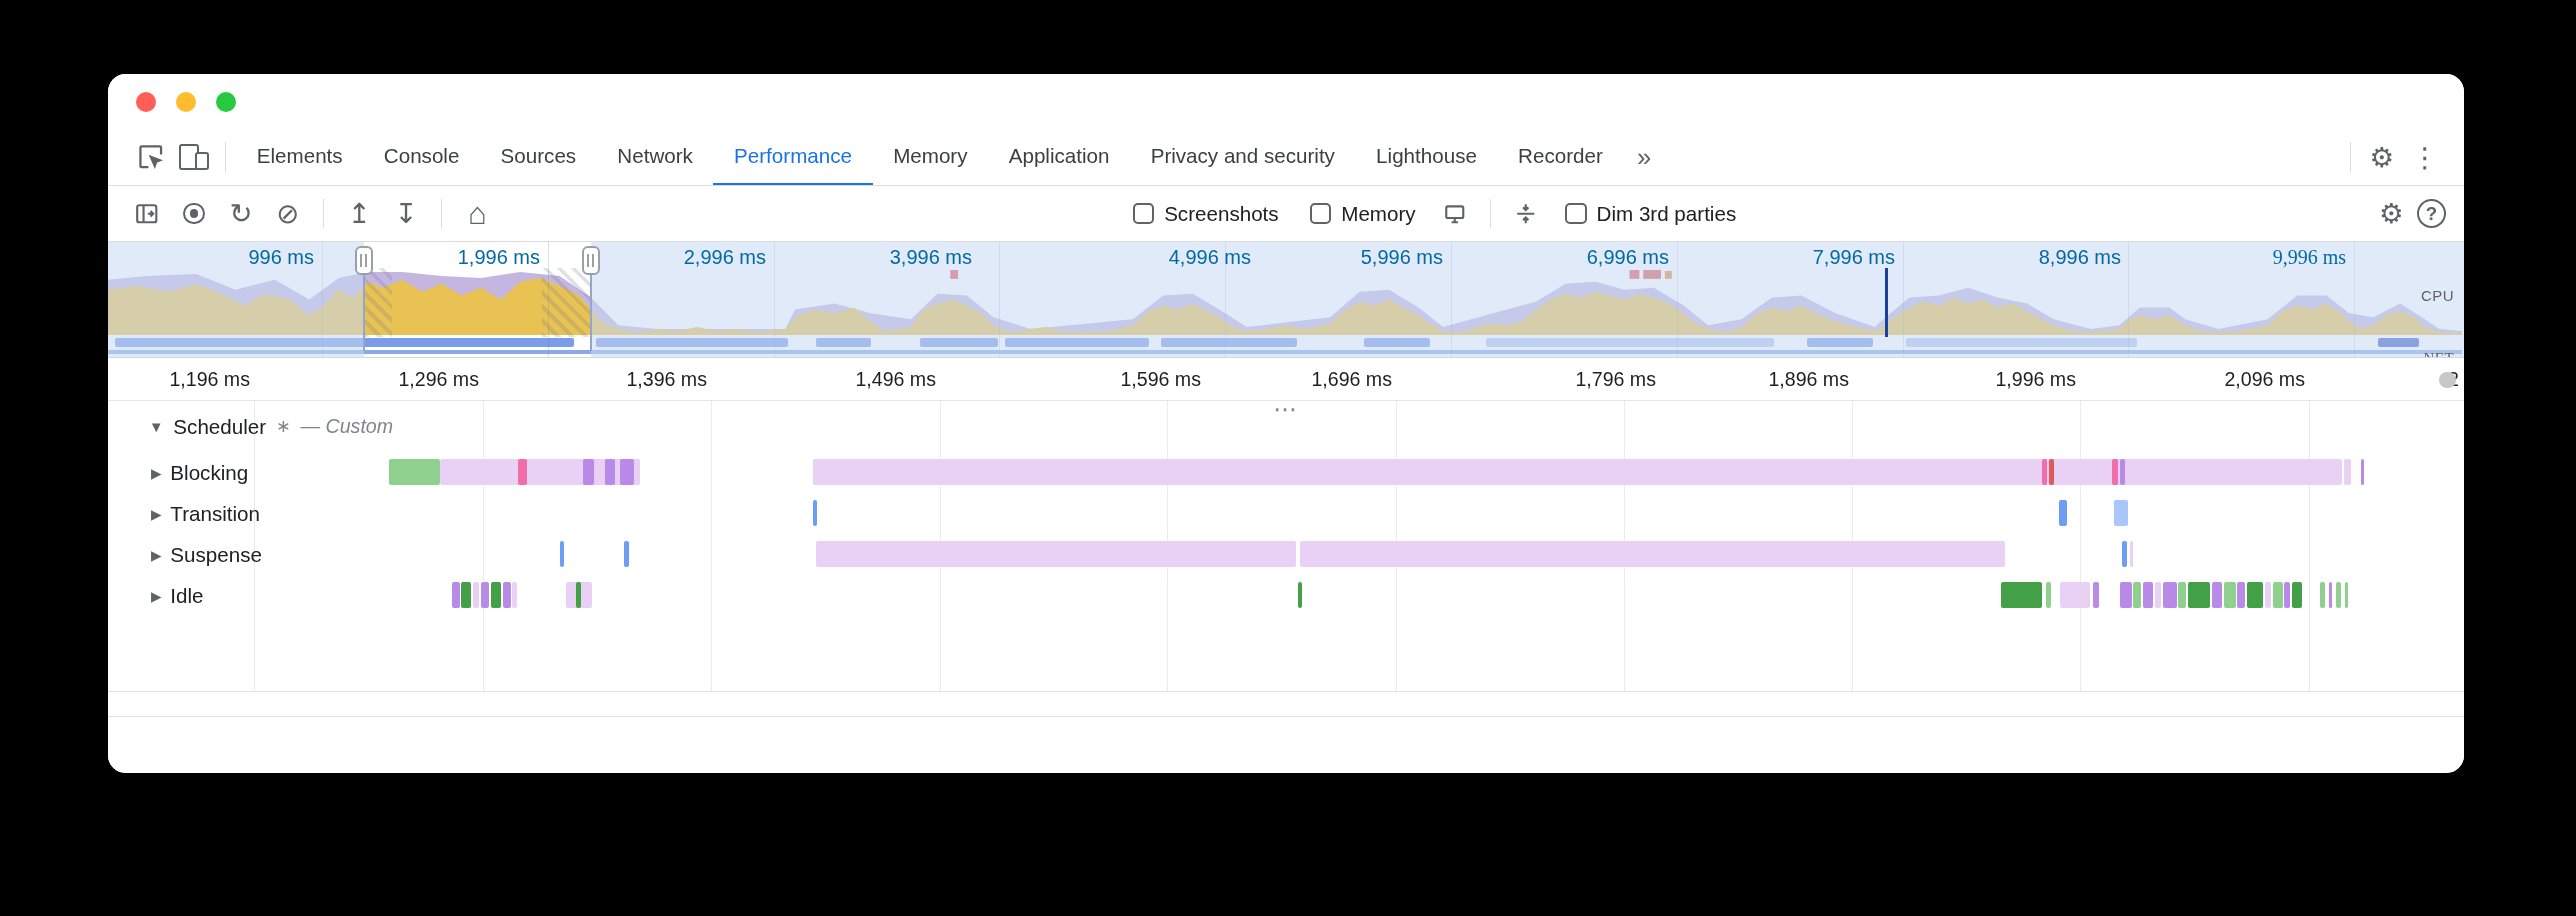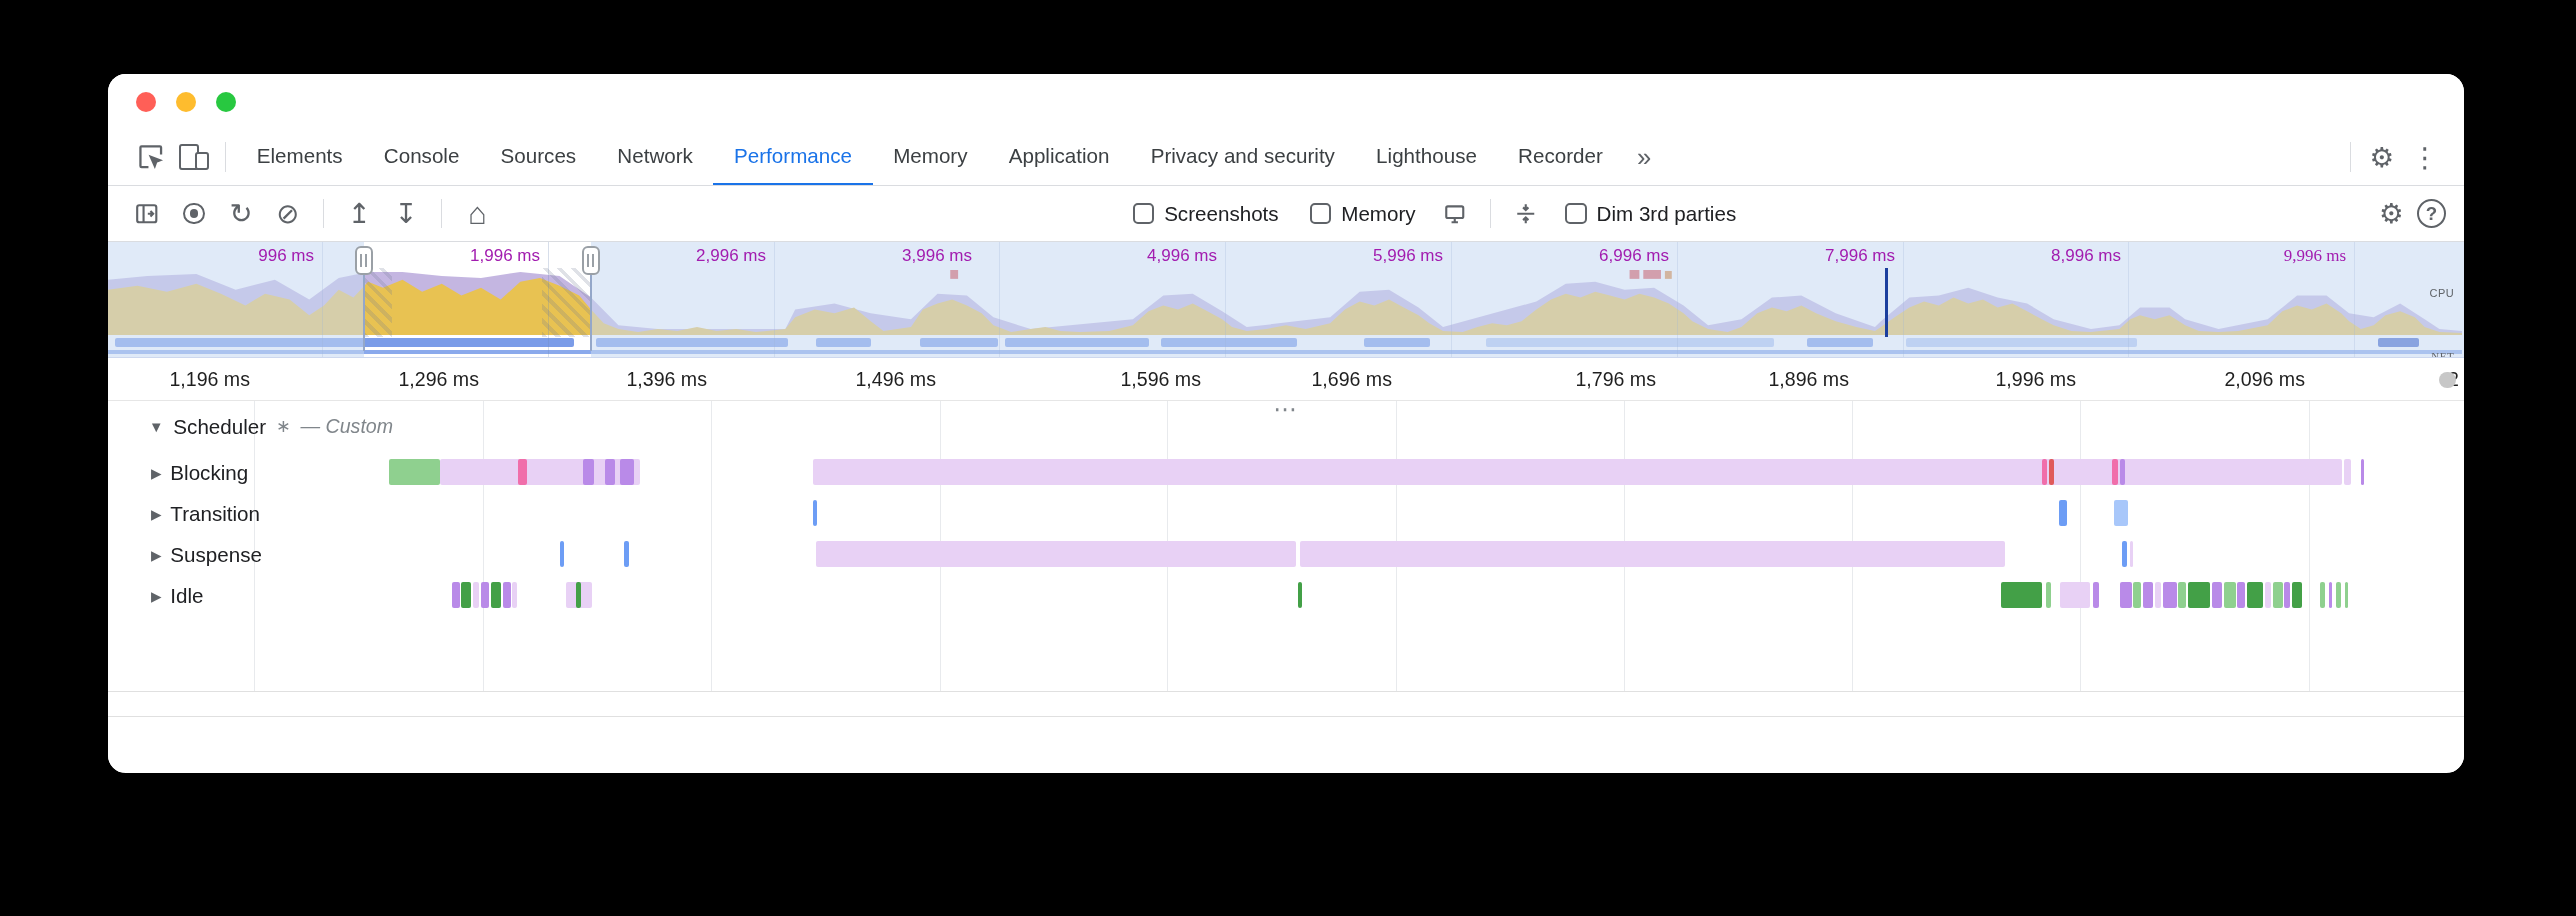--- a/index.html
+++ b/index.html
@@ -40,34 +40,34 @@
   .cb-group { display:flex; align-items:center; gap:9.8px; margin:0 13.7px; }
   .cb { width:21.6px; height:21.6px; border:2.5px solid #5f6368; border-radius:4.9px; background:#fff; flex:none; }
   .cb-label { font-size:20.6px; color:#202124; white-space:nowrap; }
   .help-ic { width:29.5px; height:29.5px; border:2.5px solid #5f6368; border-radius:50%;
     display:flex; align-items:center; justify-content:center; font-size:18.7px; font-weight:bold; color:#5f6368; }
 
   
   .overview { position:relative; height:116px; background:#fff; overflow:hidden;
     border-bottom:1px solid #cdd8ef; }
   .ov-grid { position:absolute; top:0; bottom:0; width:1px; background:rgba(110,135,180,.28); z-index:2; }
-  .ov-label { position:absolute; top:3.9px; font-size:17px; color:#a21caf; transform:translateX(-100%); z-index:5; white-space:nowrap; }
+  .ov-label { position:absolute; top:3.9px; font-size:20px; color:#0369a1; transform:translateX(-100%); z-index:5; white-space:nowrap; }
   .cpu-svg { position:absolute; left:0; top:27.5px; width:2354px; height:65px; z-index:1; }
   .net-strip { position:absolute; left:0; top:94px; width:2354px; height:17.7px; z-index:1; }
   .net-seg { position:absolute; top:2px; height:8.8px; border-radius:2px; }
   .net-base { position:absolute; left:0; right:0; bottom:0; height:3.9px; background:#8aa9ec; }
   .ov-dim { position:absolute; top:0; bottom:0; background:rgba(198,216,243,.55); z-index:3; }
   .ov-hatch { position:absolute; top:25.5px; height:69px; z-index:4;
     background:repeating-linear-gradient(45deg, rgba(110,120,145,.22) 0 3.9px, rgba(0,0,0,0) 3.9px 9.8px); }
   .ov-handle { position:absolute; top:3.9px; width:17.7px; height:29.5px; background:#fff;
     border:2px solid #9aa0a6; border-radius:5.9px; z-index:6; display:flex; gap:2.9px; align-items:center; justify-content:center; }
   .ov-handle i { width:2px; height:13.7px; background:#9aa0a6; }
   .ov-handle-line { position:absolute; top:33px; bottom:5.9px; width:2px; background:#94a7c9; z-index:5; }
   .playhead { position:absolute; top:25.5px; height:69px; width:2.9px; background:#1c3f9e; z-index:7; }
-  .side-label { position:absolute; right:9.8px; font-size:11px; color:#5f6368; z-index:5; letter-spacing:0.5px; }
+  .side-label { position:absolute; right:9.8px; font-size:15px; color:#5f6368; z-index:5; letter-spacing:0.5px; }
 
   
   .ruler { position:relative; height:43px; background:#fff; border-bottom:1px solid #e6e6e6; }
   .ruler-label { position:absolute; top:9.8px; font-size:19.6px; color:#1f1f1f; transform:translateX(-100%); white-space:nowrap; }
   .scroll-thumb { position:absolute; right:7.9px; top:13.7px; width:16.7px; height:16.7px; border-radius:50%; background:#c7c7c7; z-index:3; }
 
   
   .tracks { position:relative; height:291px; background:#fff; border-bottom:1px solid #e0e0e0; }
   .grid-line { position:absolute; top:0; bottom:0; width:1px; background:#e8eaed; z-index:0; }
   .resize-dots { position:absolute; left:50%; top:-5.9px; transform:translateX(-50%); color:#80868b; font-size:23.6px; letter-spacing:2px; z-index:3; }
@@ -218,21 +218,21 @@
     <div>
         <div class="ov-grid" style="left: 214px;"></div>
         <div class="ov-label" style="left: 206px;">996 ms</div>
         <div class="ov-grid" style="left: 440px;"></div>
         <div class="ov-label" style="left: 432px;">1,996 ms</div>
         <div class="ov-grid" style="left: 666px;"></div>
         <div class="ov-label" style="left: 658px;">2,996 ms</div>
         <div class="ov-grid" style="left: 891px;"></div>
         <div class="ov-label" style="left: 864px;">3,996 ms</div>
         <div class="ov-grid" style="left: 1117px;"></div>
-        <div class="ov-label" style="left: 1109px; text-align: right;">4,996 ms</div>
+        <div class="ov-label" style="left: 1143px; text-align: right;">4,996 ms</div>
         <div class="ov-grid" style="left: 1343px;"></div>
         <div class="ov-label" style="left: 1335px;">5,996 ms</div>
         <div class="ov-grid" style="left: 1569px;"></div>
         <div class="ov-label" style="left: 1561px;">6,996 ms</div>
         <div class="ov-grid" style="left: 1795px;"></div>
         <div class="ov-label" style="left: 1787px;">7,996 ms</div>
         <div class="ov-grid" style="left: 2020px;"></div>
         <div class="ov-label" style="left: 2013px;">8,996 ms</div>
         <div class="ov-grid" style="left: 2246px;"></div>
         <div class="ov-label" style="left: 2238px; font-family: Liberation Serif, serif;">9,996 ms</div>

